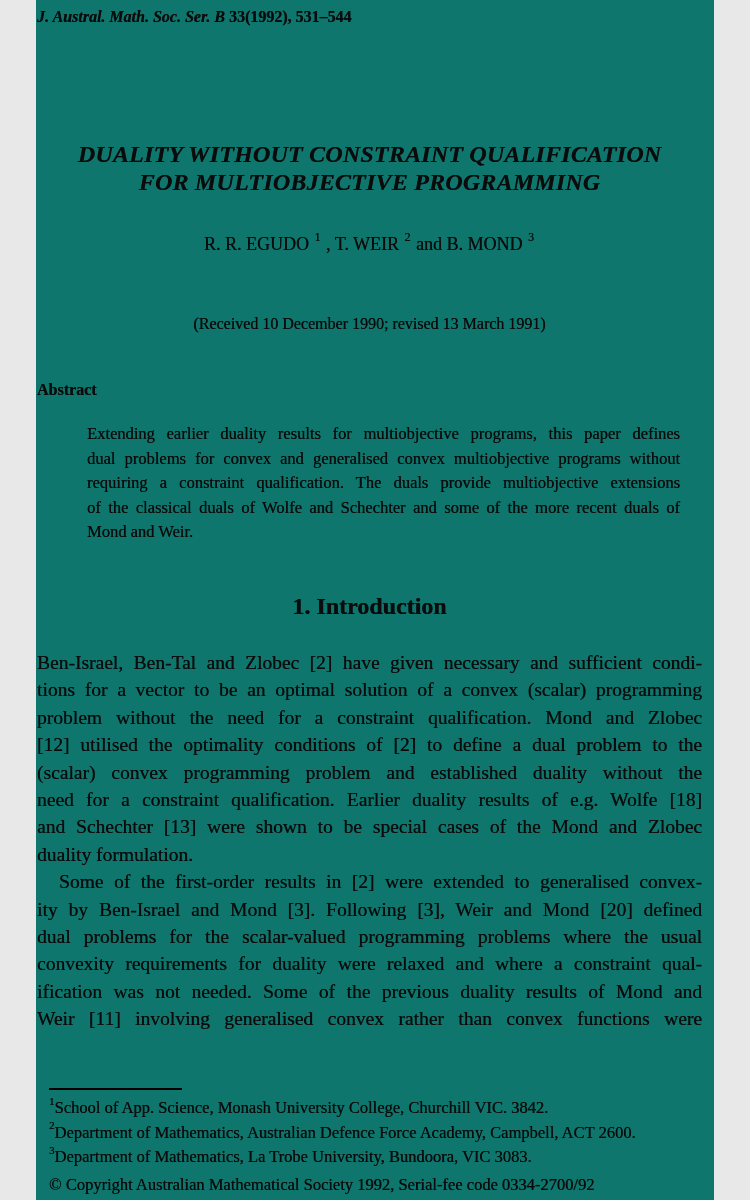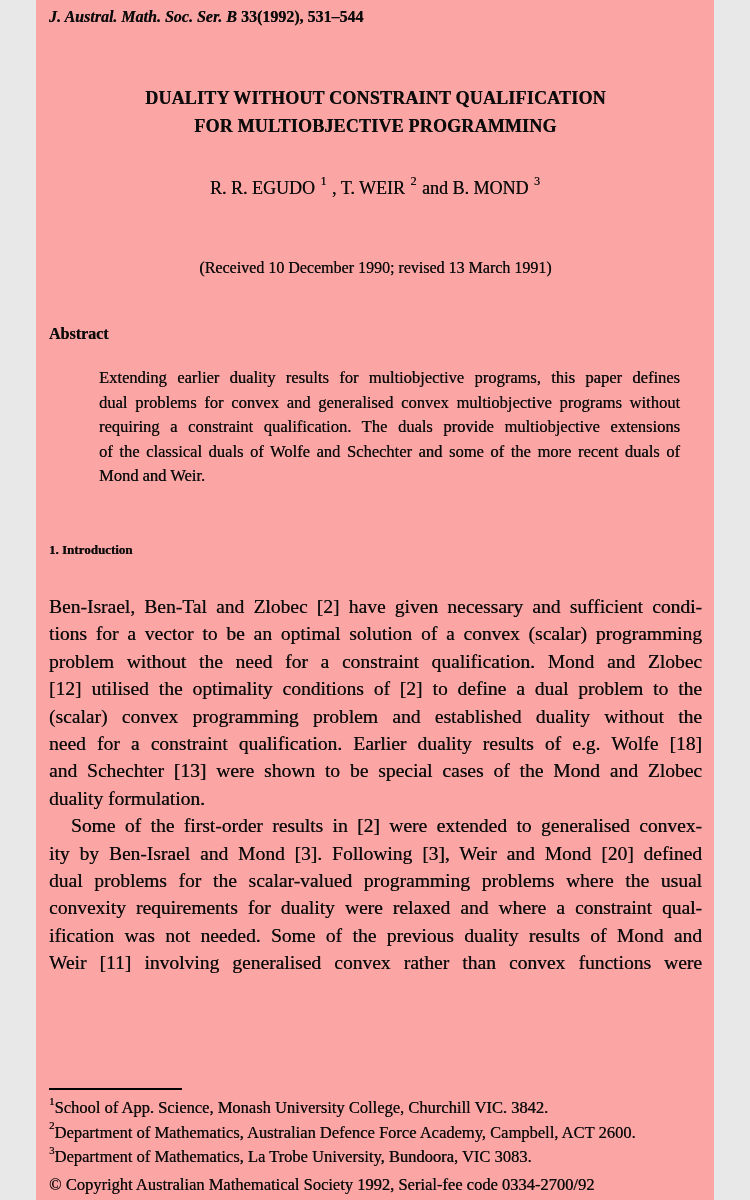--- a/index.html
+++ b/index.html
@@ -1,39 +1,40 @@
 <!DOCTYPE html>
 <html><head>
 <meta charset="utf-8">
 <style>
   html, body { margin: 0; padding: 0; background: #e8e8e8; }
   .page {
     position: relative;
     width: 678px;
     height: 1200px;
     margin: 0 auto;
-    background: #fca5a5;
+    background: #0f766e;
     box-sizing: border-box;
-    padding: 8px 12px 0 13px;
+    padding: 8px 12px 0 1px;
     font-family: "Liberation Serif", "DejaVu Serif", serif;
     color: #0b0b0b;
     overflow: hidden;
     text-shadow: 0.3px 0 0 rgba(0,0,0,0.75);
   }
   .journal-line { font-size: 16px; }
   .journal-name { font-style: italic; font-weight: bold; }
   .journal-vol  { font-weight: bold; }
 
   .paper-title {
-    margin-top: 58px;
+    margin-top: 114px;
     text-align: center;
     font-weight: bold;
-    font-size: 18px;
+    font-size: 24px;
     line-height: 28px;
     letter-spacing: 0.2px;
+    font-style: italic;
   }
 
   .authors-line {
     margin-top: 36px;
     text-align: center;
     font-size: 18px;
     line-height: 24px;
   }
   .authors-line sup {
     font-size: 12px;
@@ -59,22 +60,23 @@
   }
 
   .abstract-text {
     margin: 22px 22px 0 50px;
     font-size: 16.5px;
     line-height: 24.6px;
   }
 
   .section-heading {
     margin-top: 50px;
+    text-align: center;
     font-weight: bold;
-    font-size: 13px;
+    font-size: 24px;
     line-height: 22px;
   }
 
   .bodytext {
     margin-top: 32px;
     font-size: 19.5px;
     line-height: 27.4px;
   }
 
   .jline {

